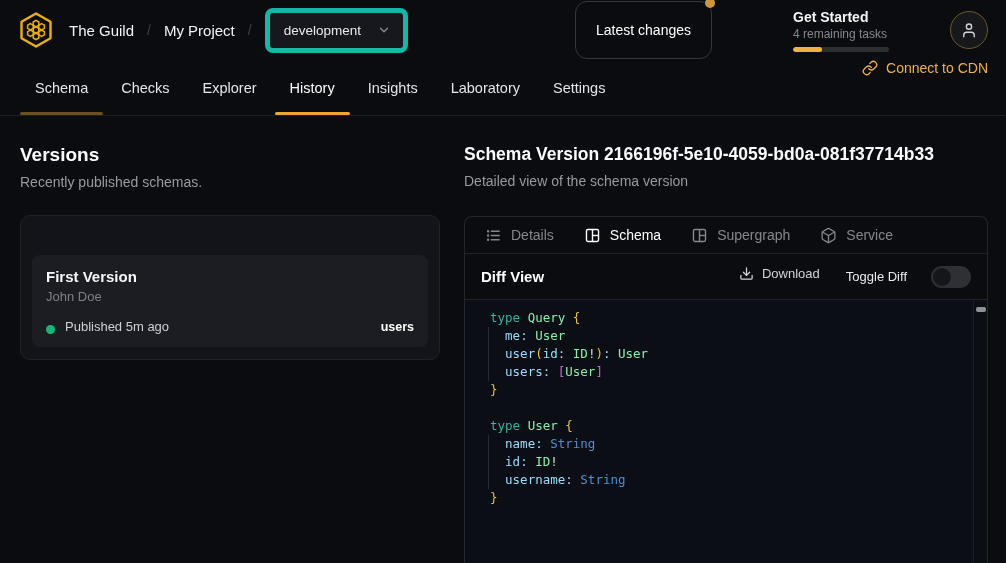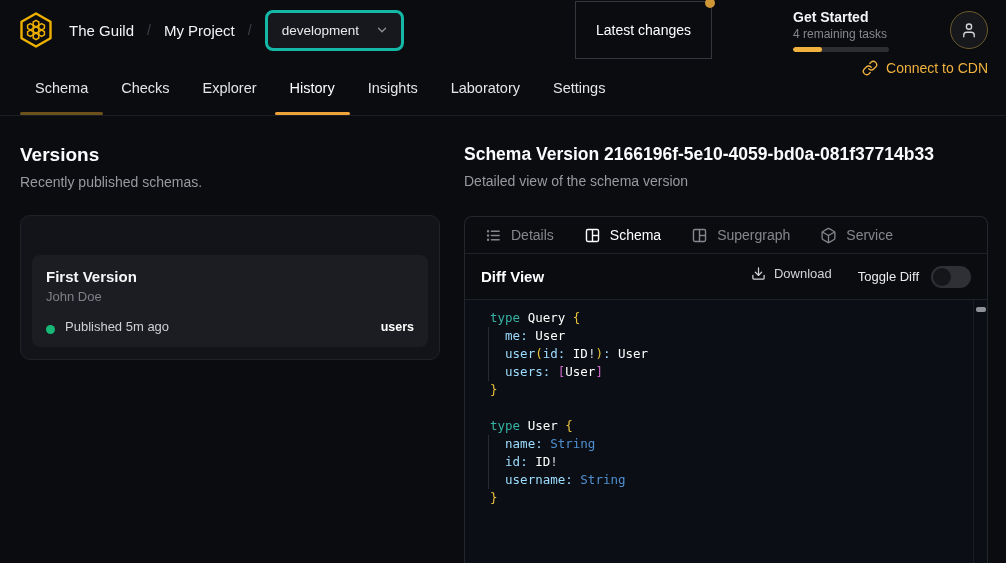--- a/index.html
+++ b/index.html
@@ -5,25 +5,25 @@
   *{box-sizing:border-box;margin:0;padding:0}
   html,body{width:1006px;height:563px;overflow:hidden;background:#0a0c10;color:#fff;
     font-family:"Liberation Sans",sans-serif}
   svg{display:block}
 
   
   .topbar{height:60px;display:flex;align-items:center;padding:0 18px 0 16px;gap:13px}
   .logo{width:40px;height:40px;flex:0 0 auto;cursor:pointer}
   .crumb{font-size:15px;color:#f2f3f5;font-weight:500;cursor:pointer;white-space:nowrap}
   .slash{color:#3d4046;font-size:14px}
-  .target-select{display:flex;align-items:center;gap:16px;background:#16181d;border:3px solid #14b8a6;
+  .target-select{display:flex;align-items:center;gap:16px;background:#16181d;border:5px solid #14b8a6;
     border-radius:8px;padding:10px 12px 10px 14px;color:#e8e9eb;font-size:13.5px;cursor:pointer}
   .target-select .chev{color:#8a8c92}
   .spacer{flex:1}
-  .latest-changes{position:relative;background:transparent;border:1px solid #34373d;border-radius:0;
+  .latest-changes{position:relative;background:transparent;border:1px solid #34373d;border-radius:12px;
     padding:20px 20px;color:#fff;font-size:14px;font-family:inherit;cursor:pointer;white-space:nowrap}
   .notif-dot{position:absolute;top:-4px;right:-4px;width:10px;height:10px;border-radius:50%;background:#cf9638}
   .get-started{margin-left:68px;margin-right:48px;cursor:pointer}
   .gs-title{font-size:14px;font-weight:600;color:#f4f5f6}
   .gs-sub{font-size:12px;color:#85878d;margin-top:2px;white-space:nowrap}
   .gs-bar{margin-top:6px;height:5px;width:96px;border-radius:3px;background:#2d2e31;overflow:hidden}
   .gs-fill{height:100%;background:#f0b13f;border-radius:3px}
   .avatar{width:38px;height:38px;flex:0 0 auto;border-radius:50%;background:#17181c;border:1px solid #6b5a2d;
     color:#d6d7da;display:flex;align-items:center;justify-content:center;cursor:pointer}
 
@@ -66,37 +66,37 @@
     border-bottom:1px solid #1f2228}
   .ptab{display:flex;align-items:center;gap:9px;font-size:14px;color:#85878d;cursor:pointer}
   .ptab.active{color:#fff;font-weight:500}
   .ptab svg{width:17px;height:17px}
   .diff-bar{height:46px;flex:0 0 auto;display:flex;align-items:center;padding:0 16px;
     border-bottom:1px solid #1f2228}
   .diff-title{font-size:15px;font-weight:700}
   .diff-actions{margin-left:auto;display:flex;align-items:flex-start;gap:26px}
   .download-btn{display:flex;align-items:center;gap:8px;background:none;border:none;color:#d2d3d7;
     font-size:13px;font-family:inherit;cursor:pointer}
-  .toggle-wrap{display:flex;align-items:center;gap:12px;font-size:13px;color:#e9eaec}
+  .toggle-wrap{display:flex;align-items:center;gap:24px;font-size:13px;color:#e9eaec}
   .switch{width:40px;height:22px;border-radius:11px;background:#2e3036;position:relative;cursor:pointer}
   .switch .knob{position:absolute;left:2px;top:2px;width:18px;height:18px;border-radius:50%;background:#15161a}
 
   
   .code-area{position:relative;flex:1;background:#0b0e14;overflow:hidden;
     font-family:"DejaVu Sans Mono",monospace;font-size:12.5px;line-height:18px}
   .code{padding:9px 0 0 25px}
   .code-line{height:18px;white-space:pre}
   .indent-guide{position:absolute;left:23px;width:1px;background:#272b32}
   .g1{top:27px;height:54px}
   .g2{top:135px;height:54px}
   .vscroll{position:absolute;top:0;right:0;bottom:0;width:14px;border-left:1px solid #1a1d23}
   .vthumb{margin:7px auto 0;width:10px;height:5px;border-radius:2px;background:#8e9298;cursor:pointer}
 
   .tk-kw{color:#35b3a4}
-  .tk-type{color:#ffffff}
+  .tk-type{color:#86efac}
   .tk-attr{color:#9cdcfe}
   .tk-punc{color:#9cdcfe}
   .tk-scalar{color:#4e8fd0}
   .tk-brace{color:#e9c33d}
   .tk-paren{color:#e9c33d}
   .tk-bracket{color:#cd68c8}
   .tk-bang{color:#d6d8da}
   .tk-pl{color:#c8cacd}
 </style>
 </head>

